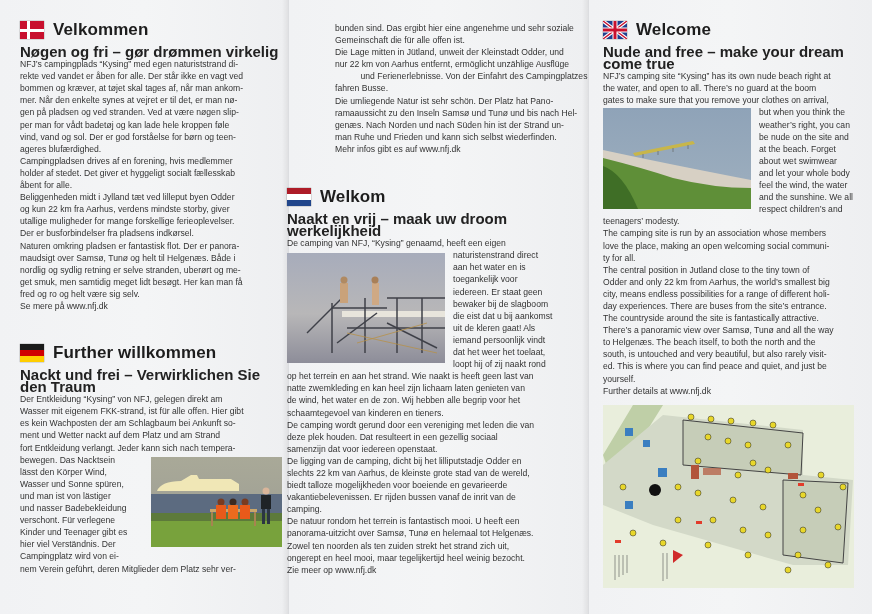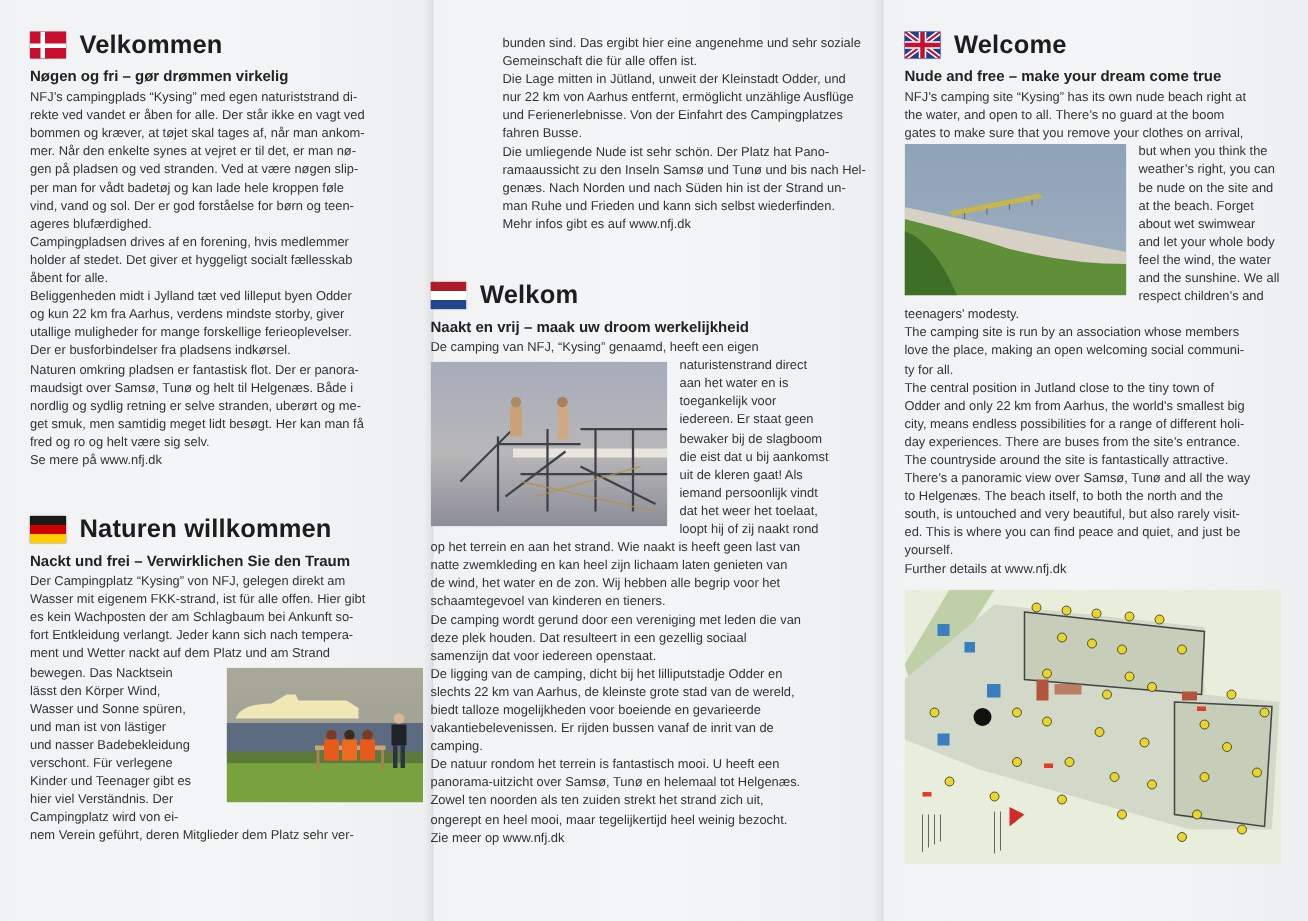--- a/index.html
+++ b/index.html
@@ -18,21 +18,21 @@
   #p2 { left: 288px; width: 300px; border-left: 1px solid #dcdde0; }
   #p3 { left: 588px; width: 284px; border-left: 1px solid #dcdde0; }
   .fold-shadow { position: absolute; top: 0; width: 6px; height: 614px; }
   #fold1 { left: 282px; background: linear-gradient(90deg, rgba(0,0,0,0) , rgba(0,0,0,0.06)); }
   #fold2 { left: 582px; background: linear-gradient(90deg, rgba(0,0,0,0) , rgba(0,0,0,0.06)); }
 
   .sec { position: absolute; }
   .heading { display: flex; align-items: center; height: 26px; }
   .heading .t { font-size: 17px; font-weight: bold; color: #1d1d1d; margin-left: 9px; letter-spacing: 0.1px; }
   .flag { width: 24px; height: 18px; position: relative; overflow: hidden; flex: none; box-shadow: 0 0 1px #555; }
-  .sub { font-size: 10px; font-weight: bold; line-height: 12.1px; color: #222; margin-top: 3px; }
+  .sub { font-size: 15px; font-weight: bold; line-height: 12.1px; color: #222; margin-top: 3px; }
   .body { font-size: 8.6px; line-height: 12.1px; color: #333; }
   .body p { margin: 0; }
   .photo { position: relative; overflow: hidden; }
   .float-r { float: right; }
   .float-l { float: left; }
 
   
   .dk { background: #c8102e; }
   .dk .v { position: absolute; left: 7px; top: 0; width: 3px; height: 18px; background: #fff; }
   .dk .h { position: absolute; left: 0; top: 7.5px; width: 24px; height: 3px; background: #fff; }
@@ -83,30 +83,30 @@
     </div>
 </div>
 
 <div class="sec" style="left:20px; top:340px; width:262px;">
   <div class="heading">
     <div class="flag de">
       <div style="background:#1a1a1a"></div>
         <div style="background:#d00000"></div>
         <div style="background:#ffce00"></div>
     </div>
-    <span class="t">Naturen willkommen</span>
+    <span class="t">Further willkommen</span>
   </div>
   <div class="sub">Nackt und frei – Verwirklichen Sie den Traum</div>
   <div class="body">
     <div id="de-top">
-        <p style="white-space: nowrap;">Der Campingplatz “Kysing” von NFJ, gelegen direkt am</p>
+        <p style="white-space: nowrap;">Der Entkleidung “Kysing” von NFJ, gelegen direkt am</p>
         <p style="white-space: nowrap;">Wasser mit eigenem FKK-strand, ist für alle offen. Hier gibt</p>
         <p style="white-space: nowrap;">es kein Wachposten der am Schlagbaum bei Ankunft so-</p>
+        <p style="white-space: nowrap;">ment und Wetter nackt auf dem Platz und am Strand</p>
         <p style="white-space: nowrap;">fort Entkleidung verlangt. Jeder kann sich nach tempera-</p>
-        <p style="white-space: nowrap;">ment und Wetter nackt auf dem Platz und am Strand</p>
       </div>
     <div class="photo float-r" style="width:131px; height:90px; margin-top:3px;">
       <svg width="131" height="90" viewBox="0 0 131 90">
         <defs>
           <linearGradient id="sky1" x1="0" y1="0" x2="0" y2="1">
             <stop offset="0" stop-color="#a9a998"></stop>
               <stop offset="1" stop-color="#9b9c93"></stop>
           </linearGradient>
         </defs>
         <rect width="131" height="90" fill="url(#sky1)"></rect>
@@ -145,23 +145,23 @@
       </div>
   </div>
 </div>
 
 <div class="sec" style="left:305px; top:22px; width:278px;margin-left:30px;">
   <div class="body" id="de-cont">
       <p style="white-space: nowrap;">bunden sind. Das ergibt hier eine angenehme und sehr soziale</p>
       <p style="white-space: nowrap;">Gemeinschaft die für alle offen ist.</p>
       <p style="white-space: nowrap;">Die Lage mitten in Jütland, unweit der Kleinstadt Odder, und</p>
       <p style="white-space: nowrap;">nur 22 km von Aarhus entfernt, ermöglicht unzählige Ausflüge</p>
-      <p style="white-space: nowrap;">und Ferienerlebnisse. Von der Einfahrt des Campingplatzes</p>
+      <p style="white-space: nowrap; text-align: center;">und Ferienerlebnisse. Von der Einfahrt des Campingplatzes</p>
       <p style="white-space: nowrap;">fahren Busse.</p>
-      <p style="white-space: nowrap;">Die umliegende Nude ist sehr schön. Der Platz hat Pano-</p>
+      <p style="white-space: nowrap;">Die umliegende Natur ist sehr schön. Der Platz hat Pano-</p>
       <p style="white-space: nowrap;">ramaaussicht zu den Inseln Samsø und Tunø und bis nach Hel-</p>
       <p style="white-space: nowrap;">genæs. Nach Norden und nach Süden hin ist der Strand un-</p>
       <p style="white-space: nowrap;">man Ruhe und Frieden und kann sich selbst wiederfinden.</p>
       <p style="white-space: nowrap;">Mehr infos gibt es auf www.nfj.dk</p>
     </div>
 </div>
 
 <div class="sec" style="left:287px; top:184px; width:278px;">
   <div class="heading">
     <div class="flag nl">

